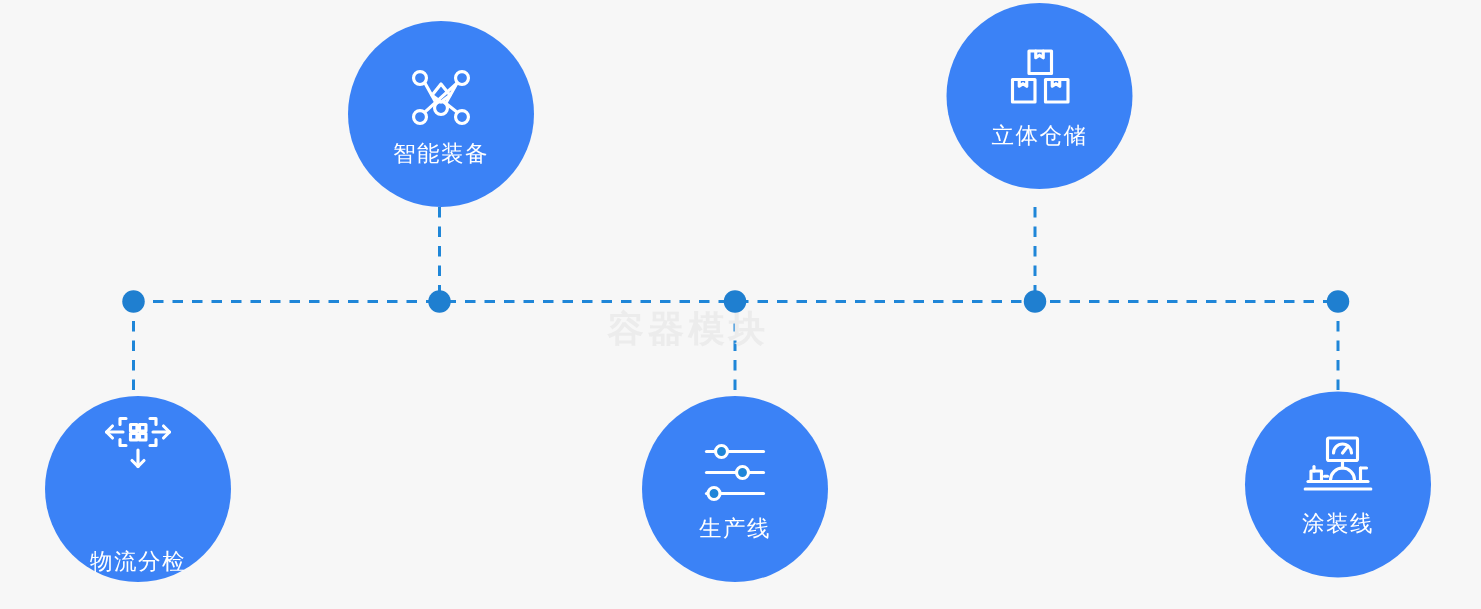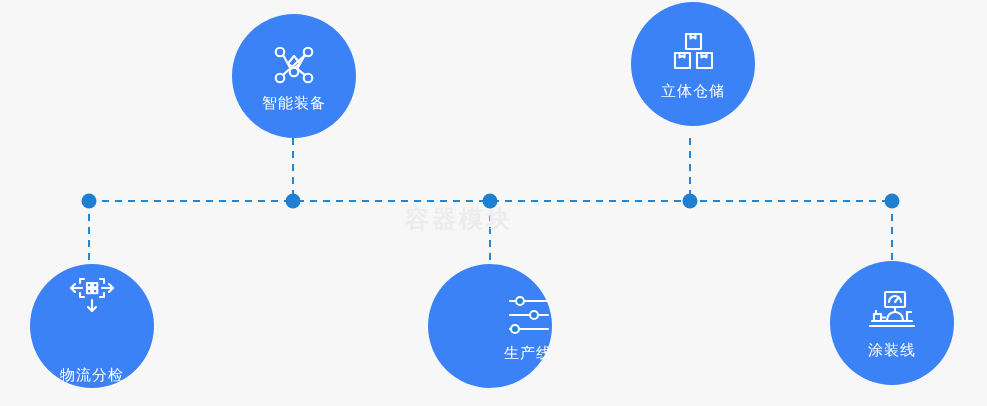--- a/index.html
+++ b/index.html
@@ -145,21 +145,21 @@
             <path d="M13 18 H2"></path>
             <path d="M6 14 L2 18 L6 22"></path>
             <path d="M33 18 H44"></path>
             <path d="M40 14 L44 18 L40 22"></path>
             <path d="M23 30 V41"></path>
             <path d="M19 37 L23 41 L27 37"></path>
           </svg>
         </span>
         <span class="lbl">物流分检</span>
       </div>
-      <div class="circle" style="left: 490px; top: 326px; align-items: flex-end;">
+      <div class="circle" style="left: 490px; top: 326px;">
         <span>
           <svg class="ic" width="46" height="44" viewBox="0 0 46 44" fill="none" stroke="#ffffff" stroke-width="2.1" stroke-linecap="round" stroke-linejoin="round">
             <path d="M4 8 H42"></path>
             <circle cx="14" cy="8" r="4" fill="#1f86d8"></circle>
             <path d="M4 22 H42"></path>
             <circle cx="28" cy="22" r="4" fill="#1f86d8"></circle>
             <path d="M4 36 H42"></path>
             <circle cx="9" cy="36" r="4" fill="#1f86d8"></circle>
           </svg>
         </span>

